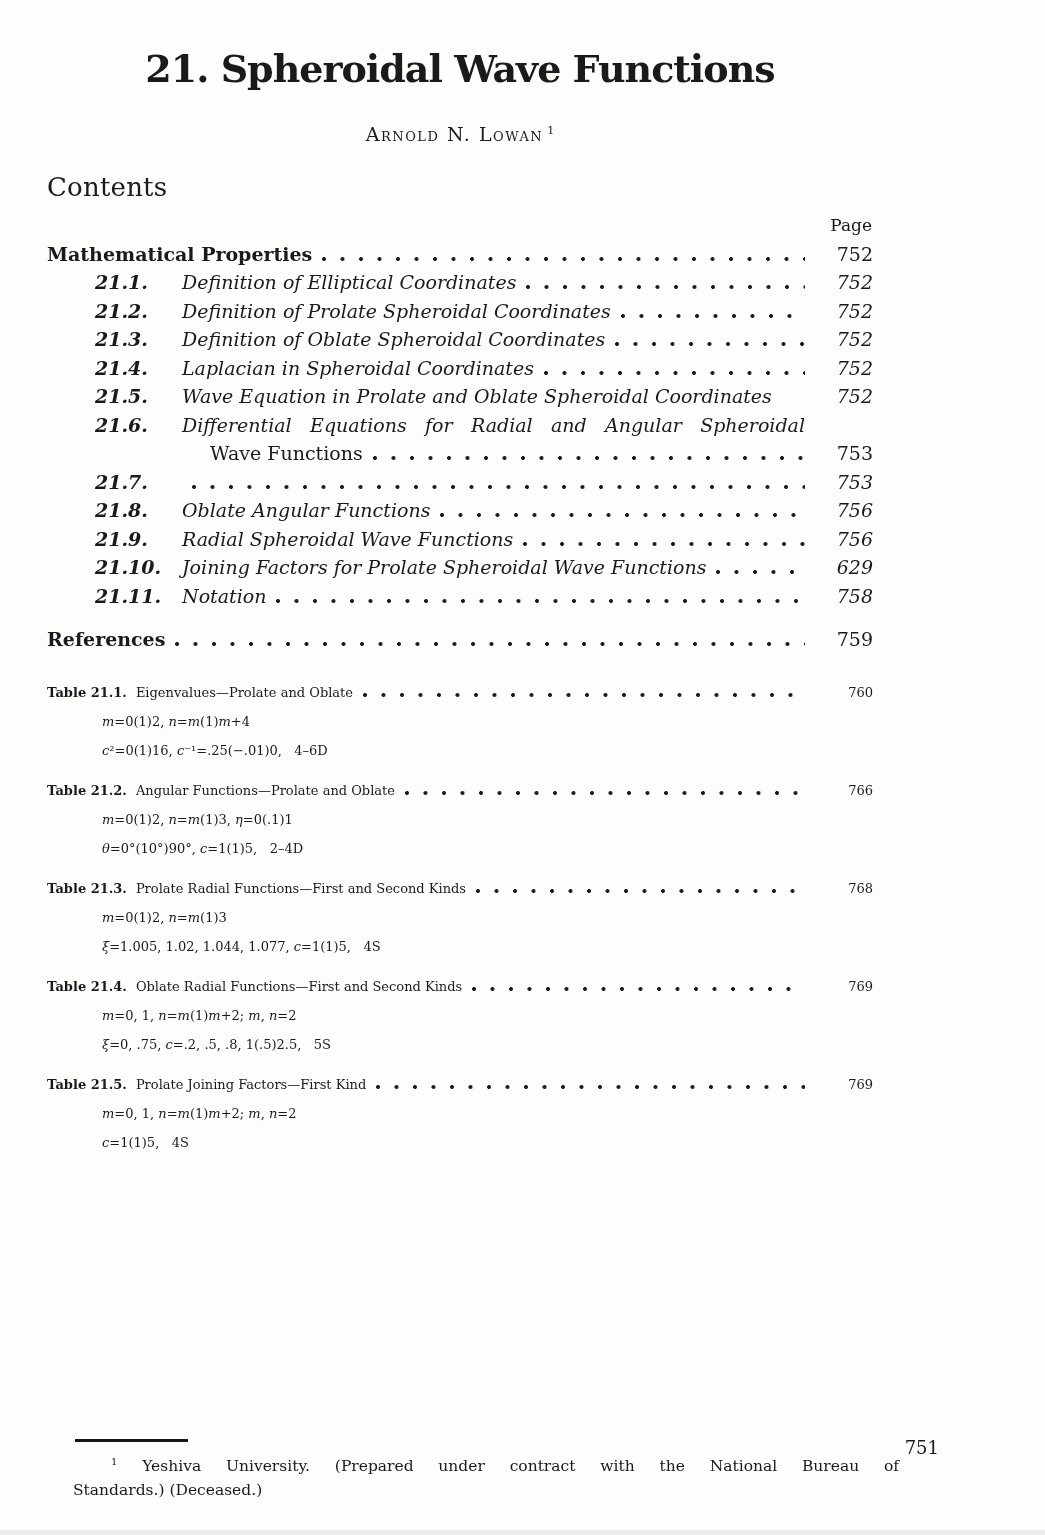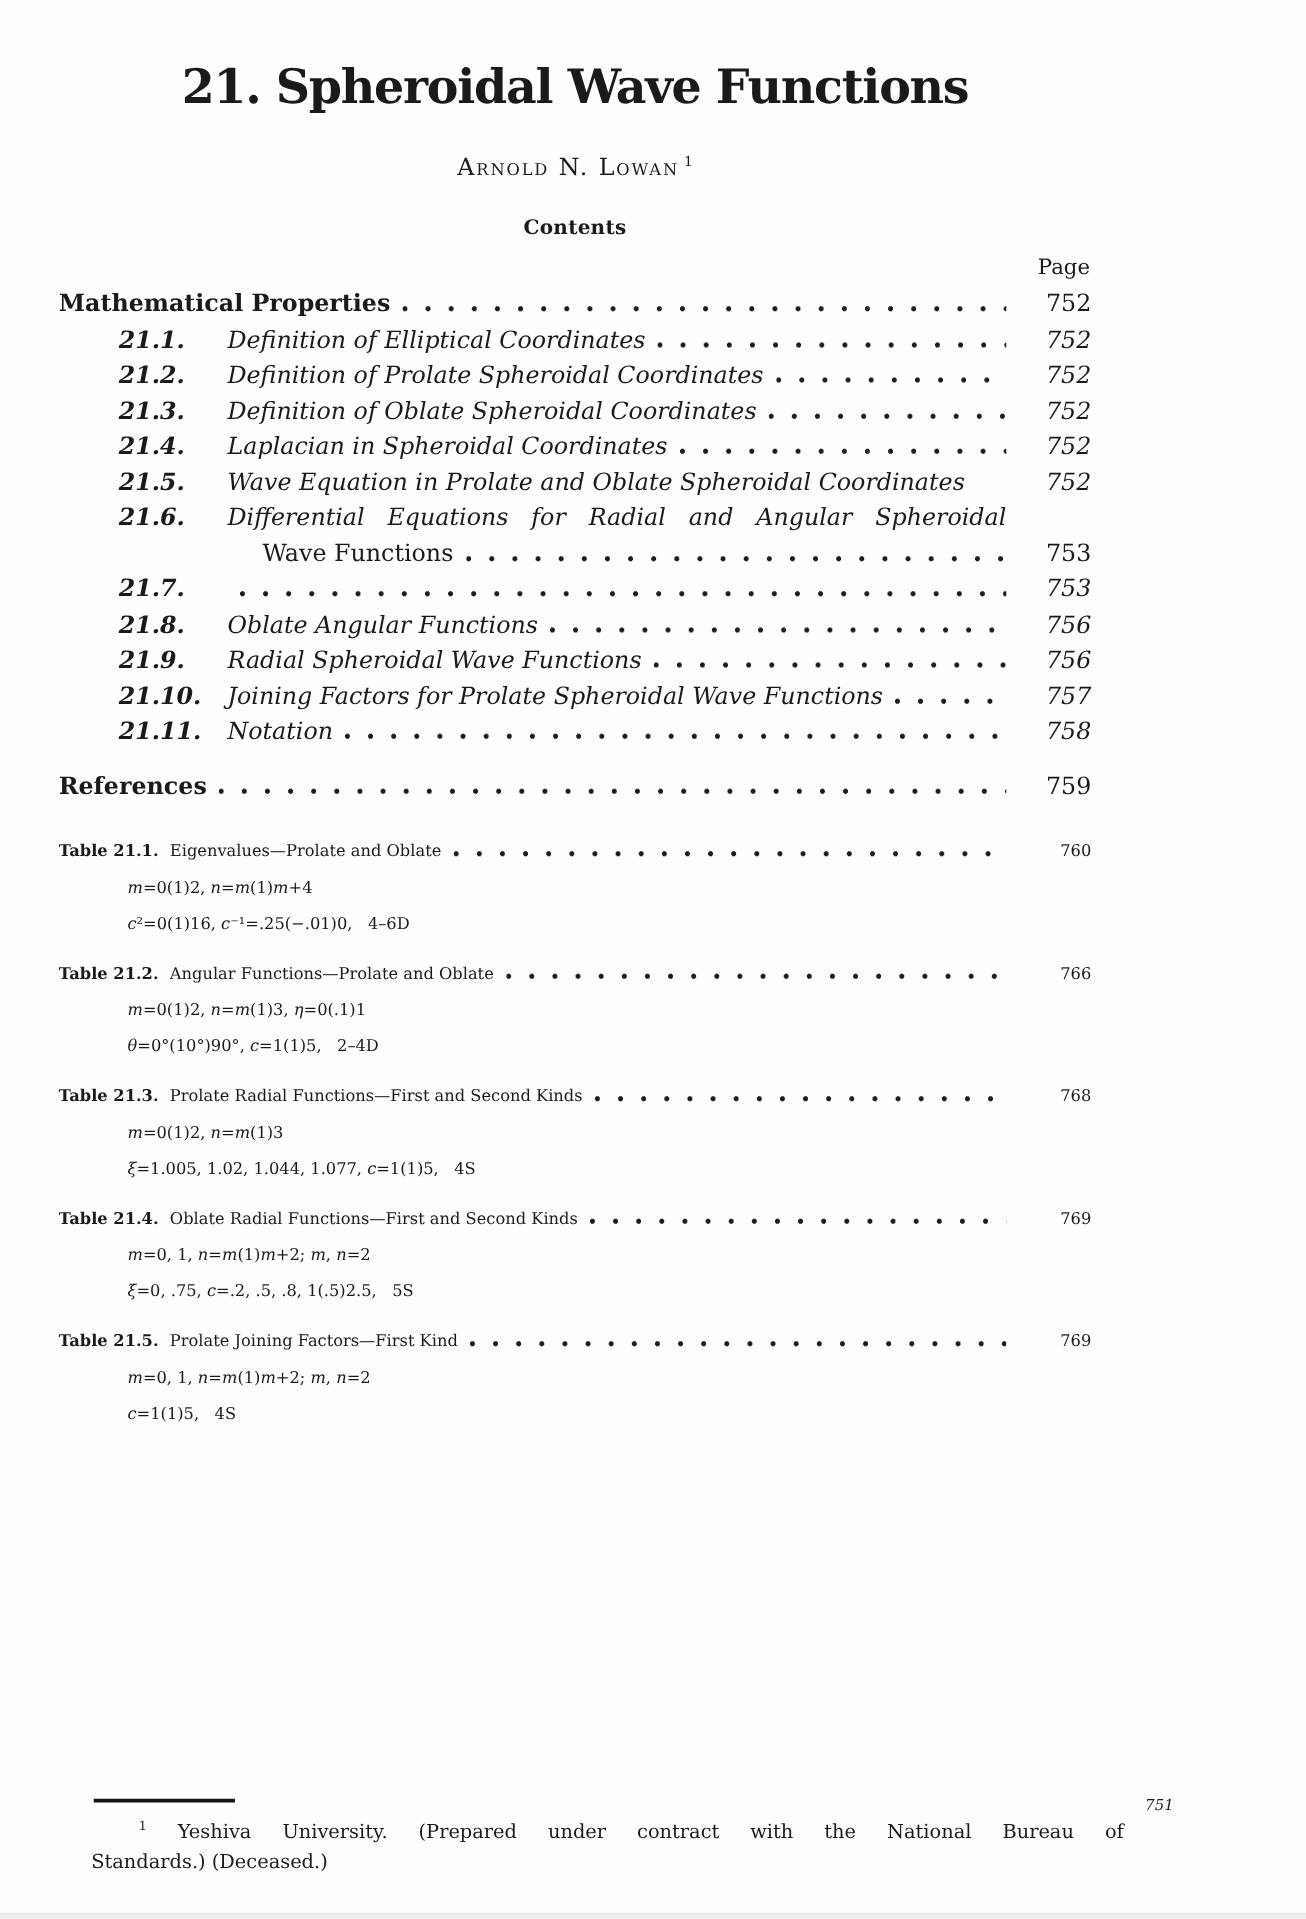--- a/index.html
+++ b/index.html
@@ -17,22 +17,22 @@
     margin:49px 0 0 0;
     font-size:38px; font-weight:700; letter-spacing:-1px;
     text-align:center; line-height:1.05;
   }
   .author {
     margin-top:34px; text-align:center;
     font-size:19px; font-variant:small-caps; letter-spacing:1.5px;
   }
   .author sup { font-size:11px; margin-left:4px; letter-spacing:0; }
   .contents {
-    margin:27px 0 0 0; text-align:center;
-    font-size:16px; font-weight:700; letter-spacing:0.2px;
+    margin:27px 0 0 0; text-align:left;
+    font-size:26px; font-weight:400; letter-spacing:0.2px;
   }
   .page-label {
     margin-top:13px; text-align:right; font-size:17px; padding-right:1px;
   }
 
   .toc { margin-top:5px; font-size:19px; }
   .trow { display:flex; align-items:baseline; line-height:28.5px; }
   .toc .trow.sub { padding-left:48px;font-style:italic; }
   .toc .trow.spaced { margin-top:15px; }
   .toc .trow.cont { padding-left:163px; }
@@ -58,21 +58,21 @@
   .ttitle { margin-left:9px; }
   .mline { padding-left:55px; line-height:29px; white-space:pre-wrap; }
   .mline i { font-style:italic; }
 
   .footnote-wrap { position:absolute; left:47px; top:1439px; width:826px;margin-left:26px; }
   .fnrule { width:113px; height:3px; background:#161616; margin:0 0 8px 2px; }
   .fnline { font-size:15.5px; line-height:23.5px; }
   .fnline.first { text-align:justify; text-align-last:justify; text-indent:38px; }
   .fnmark { font-size:10px; }
 
-  .folio { position:absolute; top:1437px; right:106px; font-size:12px;font-style:italic; }
+  .folio { position:absolute; top:1437px; right:106px; font-size:18px; }
 
   .scan-edge { position:absolute; left:0; right:0; bottom:0; height:5px; background:#ececec; }
 </style>
 </head>
 <body>
 
 <div class="col">
   <h1 class="title">21. Spheroidal Wave Functions</h1>
 
   <div class="author">
@@ -143,21 +143,21 @@
       <div class="trow sub">
         <span class="tnum">21.9.</span>
         <span class="tlabel">Radial Spheroidal Wave Functions</span>
         <span class="dots"></span>
         <span class="tpg">756</span>
       </div>
       <div class="trow sub">
         <span class="tnum">21.10.</span>
         <span class="tlabel">Joining Factors for Prolate Spheroidal Wave Functions</span>
         <span class="dots"></span>
-        <span class="tpg">757</span>
+        <span class="tpg">629</span>
       </div>
       <div class="trow sub">
         <span class="tnum">21.11.</span>
         <span class="tlabel">Notation</span>
         <span class="dots"></span>
         <span class="tpg">758</span>
       </div>
       <div class="trow main spaced">
         <span class="tlabel">References</span>
         <span class="dots"></span>

